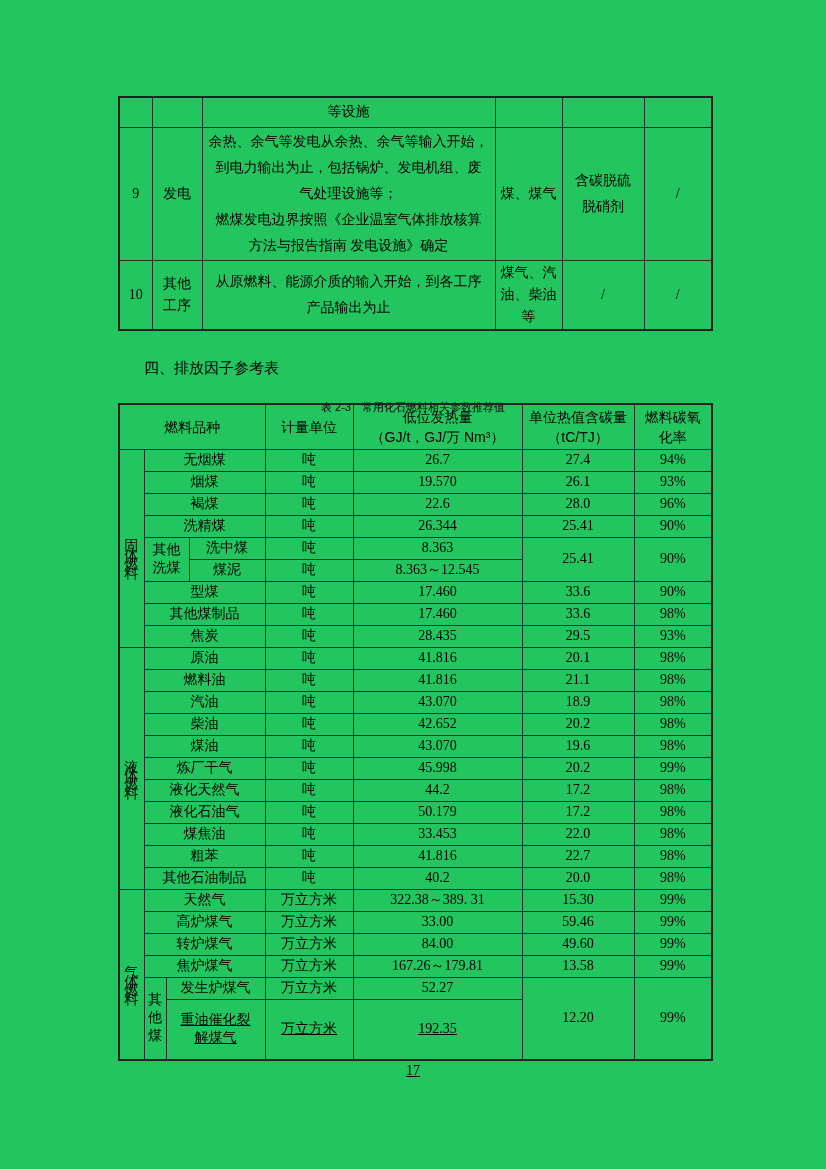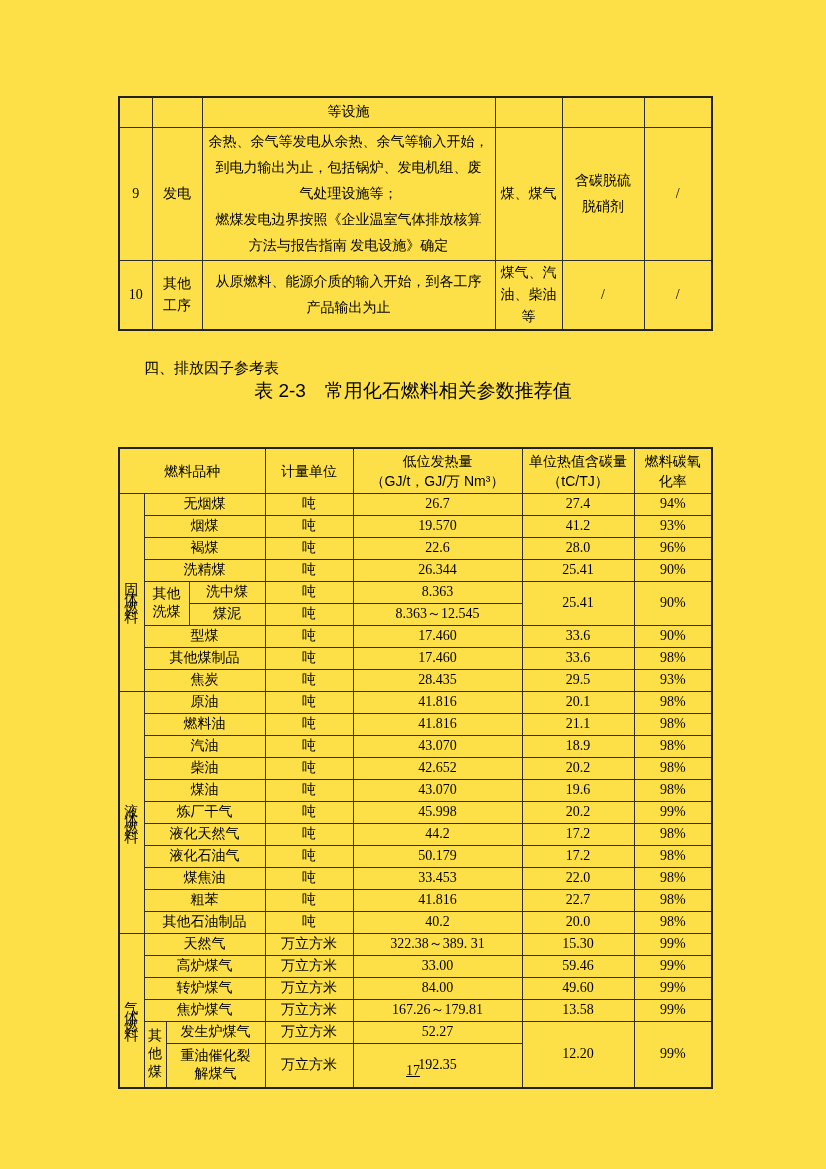--- a/index.html
+++ b/index.html
@@ -1,19 +1,19 @@
 <!DOCTYPE html>
 <html><head>
 <meta charset="utf-8">
 <style>
   * { margin:0; padding:0; box-sizing:border-box; }
   html,body { background:#ffffff; }
   .page {
     position:relative; width:826px; height:1169px; margin:0 auto;
-    background:#fde047; color:#000000; overflow:hidden;
+    background:#22c55e; color:#000000; overflow:hidden;
     font-family:"Liberation Serif","DejaVu Serif",serif;
   }
   .tbl {
     border-collapse:collapse; table-layout:fixed; position:absolute;
     border:2px solid #222222;
   }
   .tbl td, .tbl th {
     border:1px solid #2f2f2f; text-align:center; vertical-align:middle;
     font-weight:normal; padding:0 2px; font-size:14px; overflow:hidden;
   }
@@ -26,29 +26,29 @@
   .top-table .r0 { height:30px; }
   .top-table .r1 { height:133px; }
   .top-table .r2 { height:70px; }
 
   
   .section-heading {
     position:absolute; left:144px; top:359px; font-size:15px;
     font-family:"Liberation Sans","DejaVu Sans",sans-serif;
   }
   .table-title {
-    position:absolute; left:0; top:378px; width:826px; text-align:center;
-    font-size:19px; font-family:"Liberation Sans","DejaVu Sans",sans-serif;
+    position:absolute; left:0; top:400px; width:826px; text-align:center;
+    font-size:11px; font-family:"Liberation Sans","DejaVu Sans",sans-serif;
   }
 
   
-  .main-table { left:118px; top:403px; width:593px;margin-top:44px; }
+  .main-table { left:118px; top:403px; width:593px; }
   .main-table tr { height:22px; }
   .main-table tr.hd { height:45px; }
-  .main-table tr.tall { height:45px; }
+  .main-table tr.tall { height:61px;text-decoration:underline; }
   .main-table th {
     font-family:"Liberation Sans","DejaVu Sans",sans-serif;
     font-size:14px; line-height:20px;
   }
   .main-table td { line-height:18px; }
   .vcell span {
     writing-mode:vertical-rl; text-orientation:upright;
     letter-spacing:9px; display:inline-block;
     font-family:"Liberation Sans","DejaVu Sans",sans-serif;
   }
@@ -145,21 +145,21 @@
         <td colspan="3">无烟煤</td>
         <td>吨</td>
         <td>26.7</td>
         <td>27.4</td>
         <td>94%</td>
       </tr>
       <tr>
         <td colspan="3">烟煤</td>
         <td>吨</td>
         <td>19.570</td>
-        <td>41.2</td>
+        <td>26.1</td>
         <td>93%</td>
       </tr>
       <tr>
         <td colspan="3">褐煤</td>
         <td>吨</td>
         <td>22.6</td>
         <td>28.0</td>
         <td>96%</td>
       </tr>
       <tr>

